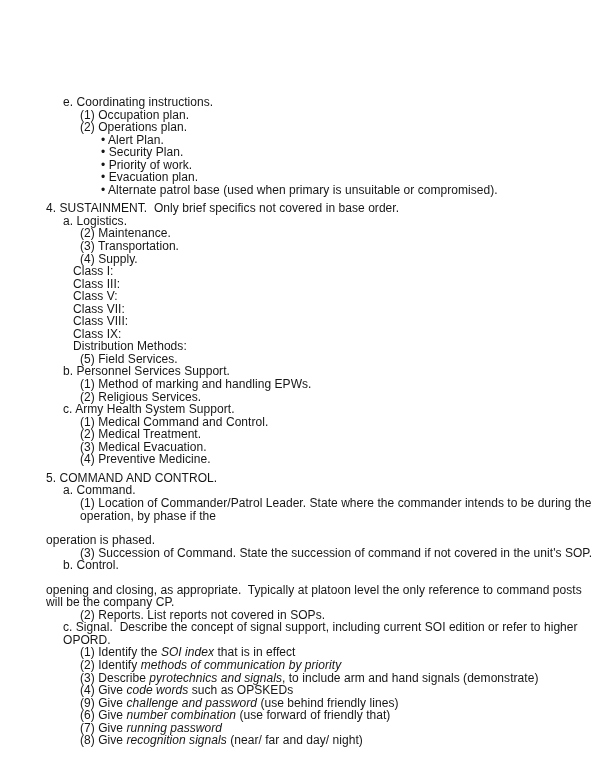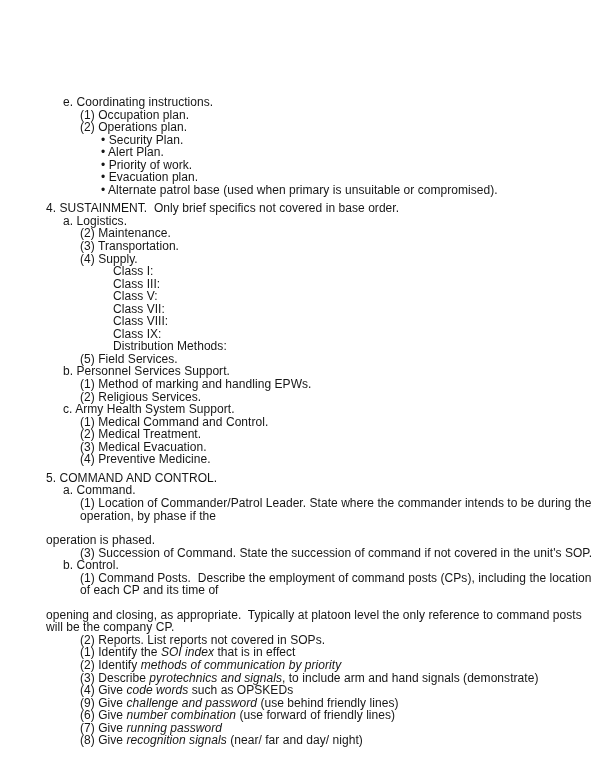--- a/index.html
+++ b/index.html
@@ -22,41 +22,41 @@
   .line {
     font-size: 12px;
     line-height: 12.55px;
     white-space: pre-wrap;
     letter-spacing: 0.05px;
   }
   .i0 { padding-left: 46px; margin-top: 12px; }
   .i1 { padding-left: 63px; }
   .i2 { padding-left: 80px; }
   .i3 { padding-left: 101px; }
-  .i4 { padding-left: 113px; }
+  .i4 { padding-left: 73px; }
   .gap { margin-top: 6px; }
   .it { font-style: italic; }
   .page-number {
     margin-top: 16px;
     text-align: center;
     font-size: 15px;
     letter-spacing: 0.5px;
     color: #161616;
   }
 </style>
 </head>
 <body>
 
 <div class="doc">
   <div class="lines">
       <div class="line i1"><span>e. Coordinating instructions.</span></div>
       <div class="line i2"><span>(1) Occupation plan.</span></div>
       <div class="line i2"><span>(2) Operations plan.</span></div>
+      <div class="line i3"><span>• Alert Plan.</span></div>
       <div class="line i3"><span>• Security Plan.</span></div>
-      <div class="line i3"><span>• Alert Plan.</span></div>
       <div class="line i3"><span>• Priority of work.</span></div>
       <div class="line i3"><span>• Evacuation plan.</span></div>
       <div class="line i3"><span>• Alternate patrol base (used when primary is unsuitable or compromised).</span></div>
       <div class="line i0 gap"><span>4. SUSTAINMENT.  Only brief specifics not covered in base order.</span></div>
       <div class="line i1"><span>a. Logistics.</span></div>
       <div class="line i2"><span>(2) Maintenance.</span></div>
       <div class="line i2"><span>(3) Transportation.</span></div>
       <div class="line i2"><span>(4) Supply.</span></div>
       <div class="line i4"><span>Class I:</span></div>
       <div class="line i4"><span>Class III:</span></div>
@@ -73,26 +73,26 @@
       <div class="line i2"><span>(1) Medical Command and Control.</span></div>
       <div class="line i2"><span>(2) Medical Treatment.</span></div>
       <div class="line i2"><span>(3) Medical Evacuation.</span></div>
       <div class="line i2"><span>(4) Preventive Medicine.</span></div>
       <div class="line i0 gap"><span>5. COMMAND AND CONTROL.</span></div>
       <div class="line i1"><span>a. Command.</span></div>
       <div class="line i2"><span>(1) Location of Commander/Patrol Leader. State where the commander intends to be during the operation, by phase if the</span></div>
       <div class="line i0"><span>operation is phased.</span></div>
       <div class="line i2"><span>(3) Succession of Command. State the succession of command if not covered in the unit's SOP.</span></div>
       <div class="line i1"><span>b. Control.</span></div>
-      <div class="line i2"><span>(1) Command Posts.  Describe the employment of command posts (CPs), including the location of each CP and its time of</span></div>
       <div class="line i0"><span>opening and closing, as appropriate.  Typically at platoon level the only reference to command posts will be the company CP.</span></div>
       <div class="line i2"><span>(2) Reports. List reports not covered in SOPs.</span></div>
+      <div class="line i1"><span>c. Signal.  Describe the concept of signal support, including current SOI edition or refer to higher OPORD.</span></div>
       <div class="line i2"><span>(1) Identify the </span><span class="it">SOI index</span><span> that is in effect</span></div>
       <div class="line i2"><span>(2) Identify </span><span class="it">methods of communication by priority</span></div>
       <div class="line i2"><span>(3) Describe </span><span class="it">pyrotechnics and signals</span><span>, to include arm and hand signals (demonstrate)</span></div>
       <div class="line i2"><span>(4) Give </span><span class="it">code words</span><span> such as OPSKEDs</span></div>
       <div class="line i2"><span>(9) Give </span><span class="it">challenge and password</span><span> (use behind friendly lines)</span></div>
-      <div class="line i2"><span>(6) Give </span><span class="it">number combination</span><span> (use forward of friendly lines)</span></div>
+      <div class="line i2"><span>(6) Give </span><span class="it">number combination</span><span> (use forward of friendly that)</span></div>
       <div class="line i2"><span>(7) Give </span><span class="it">running password</span></div>
       <div class="line i2"><span>(8) Give </span><span class="it">recognition signals</span><span> (near/ far and day/ night)</span></div>
     </div>
   <div class="page-number">2 - 19</div>
 </div>
 
 </body></html>

